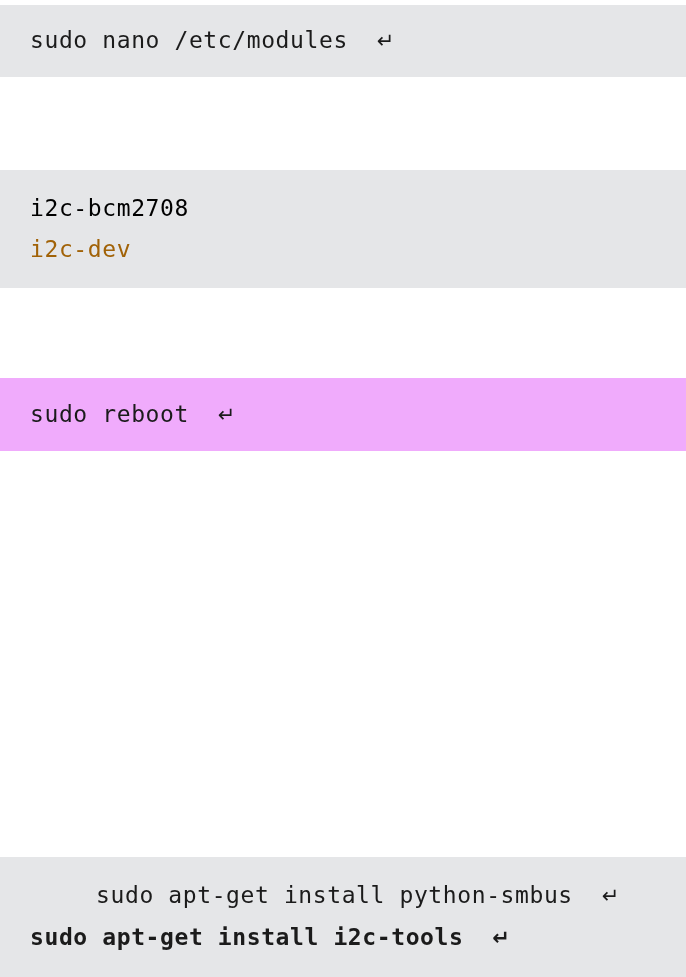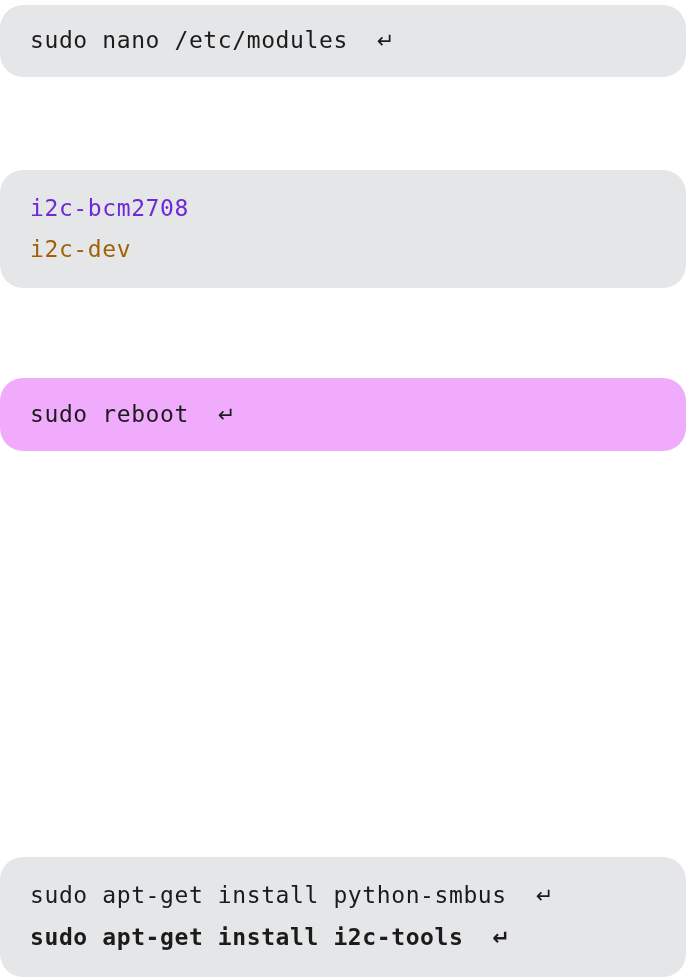--- a/index.html
+++ b/index.html
@@ -21,21 +21,20 @@
   }
   .code-block {
     position: absolute;
     left: 0;
     width: 686px;
     background: #e5e6e8;
     box-sizing: border-box;
     display: flex;
     flex-direction: column;
     justify-content: center;
-    border-radius: 23px;
   }
   .code-line {
     font-family: "DejaVu Sans Mono", "Liberation Mono", monospace;
     font-size: 23px;
     line-height: 41px;
     letter-spacing: 0.6px;
     color: #1b1b1b;
     padding-left: 30px;
     white-space: pre;
     font-weight: 400;
@@ -47,23 +46,23 @@
   }
 </style>
 </head>
 <body>
 
 <div id="page-root" style="background: rgb(255, 255, 255);">
     <div class="code-block" style="top: 5px; height: 72px; background: rgb(229, 230, 232);">
       <div class="code-line" style="color: rgb(27, 27, 27);"><span>sudo nano /etc/modules</span><span>  </span><span class="ret">↵</span></div>
     </div>
     <div class="code-block" style="top: 170px; height: 118px; background: rgb(229, 230, 232);">
-      <div class="code-line" style="color: #6d28d9;"><span>i2c-bcm2708</span></div>
+      <div class="code-line" style="color: #000000;"><span>i2c-bcm2708</span></div>
       <div class="code-line" style="color: #a16207;"><span>i2c-dev</span></div>
     </div>
     <div class="code-block" style="top: 378px; height: 73px; background: #f0abfc;">
       <div class="code-line" style="color: rgb(27, 27, 27);"><span>sudo reboot</span><span>  </span><span class="ret">↵</span></div>
     </div>
     <div class="code-block" style="top: 857px; height: 120px; background: rgb(229, 230, 232);">
-      <div class="code-line" style="color: rgb(27, 27, 27);"><span>sudo apt-get install python-smbus</span><span>  </span><span class="ret">↵</span></div>
+      <div class="code-line" style="color: rgb(27, 27, 27); text-align: center;"><span>sudo apt-get install python-smbus</span><span>  </span><span class="ret">↵</span></div>
       <div class="code-line" style="color: rgb(27, 27, 27); font-weight: bold;"><span>sudo apt-get install i2c-tools</span><span>  </span><span class="ret">↵</span></div>
     </div>
   </div>
 
 </body></html>

